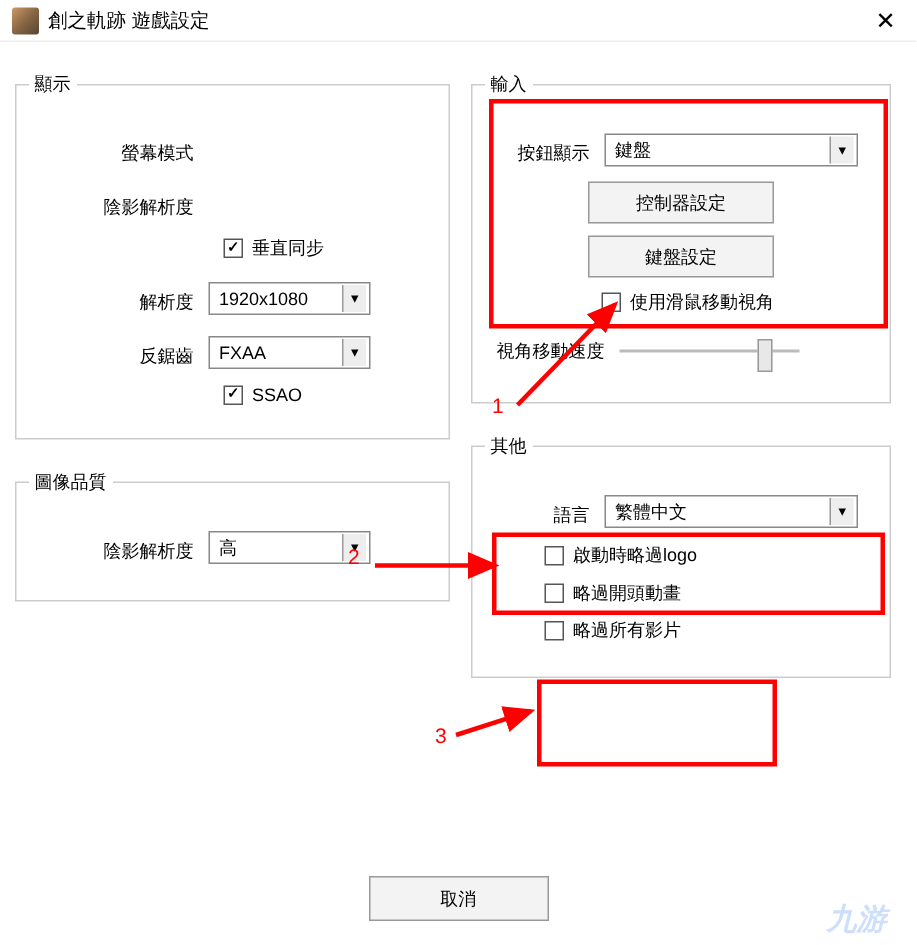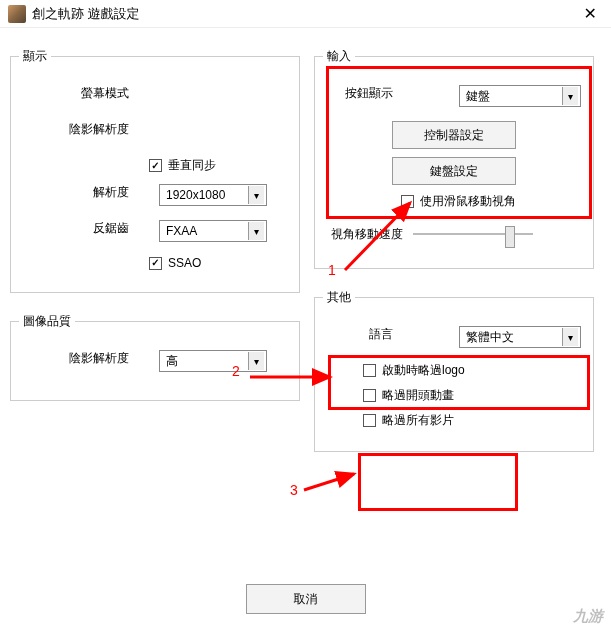--- a/index.html
+++ b/index.html
@@ -43,24 +43,23 @@
   .col-right { width: 280px; }
   fieldset {
     border: 1px solid #ccc;
     padding: 10px 8px 14px 8px;
     margin: 0;
     position: relative;
   }
   legend { padding: 0 4px; font-size: 12px; }
   .row {
     display: flex;
-    align-items: flex-start;
+    align-items: flex-end;
     margin: 10px 0;
     min-height: 26px;
-    gap: 20px;
   }
   .row .lbl {
     width: 120px;
     text-align: right;
     padding-right: 10px;
   }
   .select {
     display: inline-flex;
     align-items: center;
     justify-content: space-between;
@@ -75,21 +74,21 @@
   .select .caret {
     width: 16px; height: 18px;
     display:flex;align-items:center;justify-content:center;
     background:#eee;
     border-left:1px solid #999;
   }
   .select.highlight .caret { background:#eee; color:#000; }
   .select .caret::after {
     content:"▾"; font-size:10px; color:#000;
   }
-  .select.wide { width: 122px; margin-left: 36px; }
+  .select.wide { width: 169px; }
   .cb-row {
     display:flex; align-items:center;
     padding-left: 130px;
     margin: 8px 0;
   }
   .cb-row.short { padding-left: 40px; }
   .cb {
     width:13px;height:13px;border:1px solid #555;background:#fff;
     margin-right:6px;display:flex;align-items:center;justify-content:center;
     font-size:10px;line-height:1;cursor:pointer;
@@ -104,23 +103,23 @@
   .slider-row{display:flex;align-items:center;gap:10px;margin:14px 0 4px 8px;color:#000000;}
   .slider{position:relative;width:120px;height:20px;}
   .slider .track{position:absolute;top:9px;left:0;right:0;height:2px;background:#bbb;}
   .slider .thumb{position:absolute;top:2px;left:92px;width:10px;height:22px;background:#e8e8e8;border:1px solid #999;}
   .input-highlight{position:absolute;border:3px solid red;pointer-events:none;}
   .red-arrow{position:absolute;pointer-events:none;}
   .red-num{position:absolute;color:red;font-size:14px;pointer-events:none;}
   .footer{position:absolute;bottom:16px;width:100%;display:flex;justify-content:center;}
   .footer .btn{width:120px;height:30px;}
   .watermark{
-    position:absolute;right:0;bottom:0;
-    opacity:0.25;font-size:15px;font-weight:bold;
-    font-style:italic;color:#000000;padding:4px 8px;
+    position:absolute;right:12px;bottom:0;
+    opacity:0.25;font-size:20px;font-weight:bold;
+    font-style:italic;color:#3b82f6;padding:4px 8px;
     pointer-events:none;
   }
 </style>
 </head>
 <body>
 
 <div class="titlebar">
   <div class="icon"></div>
   <div class="title">創之軌跡 遊戲設定</div>
   <div class="close">✕</div>

